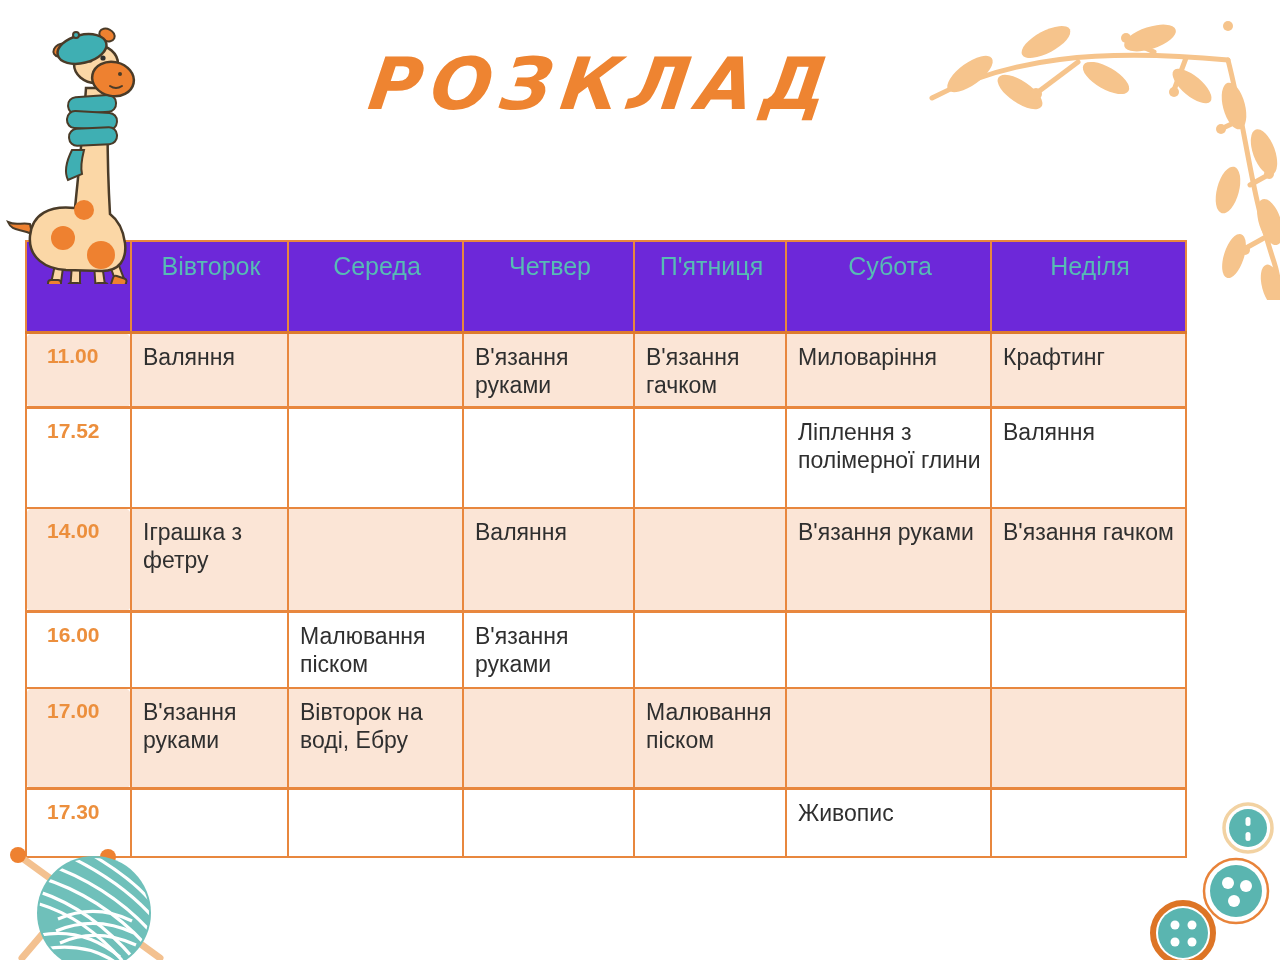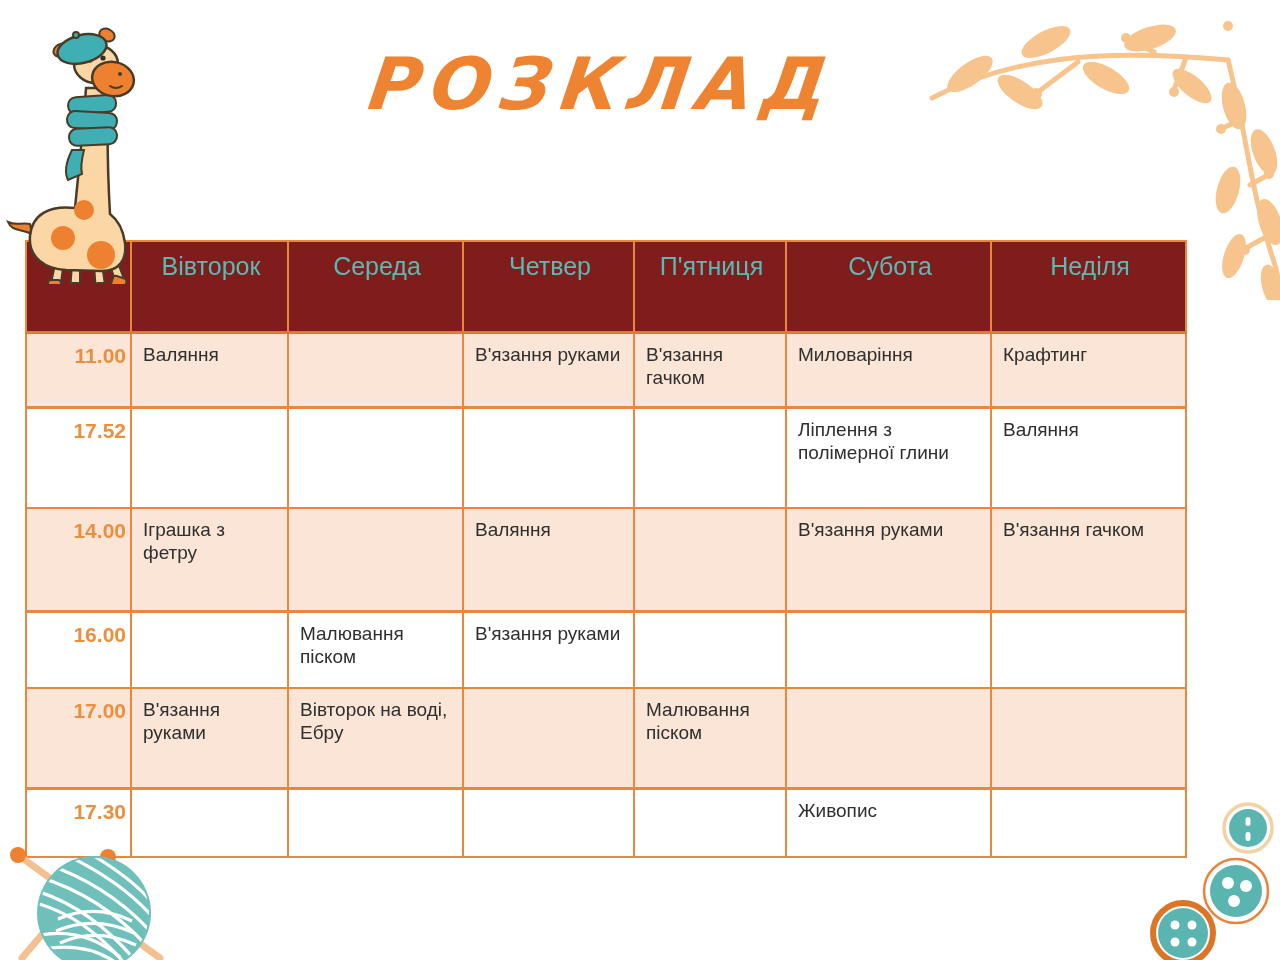--- a/index.html
+++ b/index.html
@@ -24,30 +24,30 @@
     color:var(--accent);white-space:nowrap;z-index:1;
   }
   table.schedule{
     position:absolute;left:25px;top:240px;width:1160px;
     border-collapse:collapse;table-layout:fixed;z-index:2;background:transparent;
   }
   table.schedule th,table.schedule td{
     border:2px solid var(--border);
     padding:9px 8px 6px 11px;
     vertical-align:top;
-    font-size:19px;line-height:1.22;color:var(--textdark);
+    font-size:23px;line-height:1.22;color:var(--textdark);
     overflow:hidden;word-wrap:break-word;
   }
   table.schedule thead th{
     color:var(--teal);font-weight:normal;text-align:center;font-size:25px;
-    border-bottom:3px solid #dd7b2e;background:#7f1d1d;height:74px;
+    border-bottom:3px solid #dd7b2e;background:#6d28d9;height:74px;
   }
   table.schedule tbody th{
-    color:var(--timecol);font-weight:bold;text-align:right;font-size:21px;
-    padding-left:3px;padding-right:4px;
+    color:var(--timecol);font-weight:bold;text-align:left;font-size:21px;
+    padding-left:20px;padding-right:4px;border-radius:8px;
   }
   table.schedule tbody tr{background:#ffffff;}
   table.schedule tbody tr.shaded{background:var(--shade);}
   table.schedule tbody tr.shaded th,
   table.schedule tbody tr.shaded td{border-bottom-width:3px;}
   .deco{position:absolute;z-index:3;}
   #giraffe{left:6px;top:22px;}
   #branch{right:0;top:0;z-index:1;}
   #yarn{left:0;top:845px;}
   #buttons{left:1130px;top:790px;z-index:1;}

